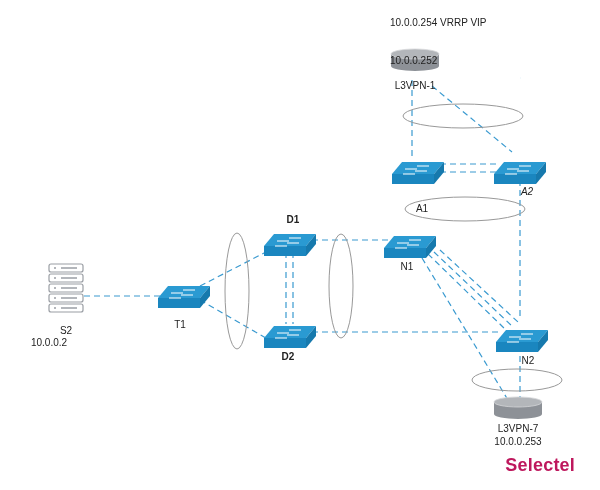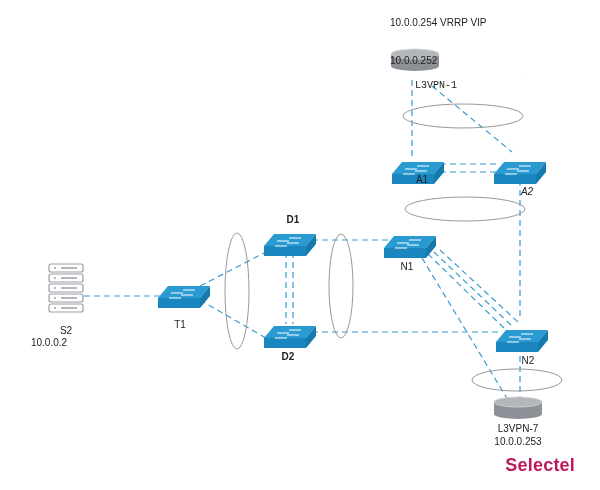--- a/index.html
+++ b/index.html
@@ -130,23 +130,23 @@
       <g>
         <rect x="494" y="402" width="48" height="12" fill="#8d9197"></rect>
         <ellipse cx="518" cy="414" rx="24" ry="5" fill="#8d9197"></ellipse>
         <ellipse cx="518" cy="402" rx="24" ry="5" fill="#b3b6ba" stroke="#d5d7d9" stroke-width="0.8"></ellipse>
       </g>
     </g>
 </svg>
 
 <div class="lbl" style="left:390px;top:17px;">10.0.0.254 VRRP VIP</div>
 <div class="lbl" style="left:390px;top:35px;margin-top:20px;">10.0.0.252</div>
-<div class="lbl center" style="left:436px;top:80px;font-family:Liberation Mono, monospace;">L3VPN-1</div>
+<div class="lbl center" style="left:415px;top:80px;">L3VPN-1</div>
 
-<div class="lbl center" style="left:422px;top:174px;">A1</div>
+<div class="lbl center" style="left:422px;top:203px;">A1</div>
 <div class="lbl center" style="left:527px;top:186px;font-style:italic;">A2</div>
 <div class="lbl small center" style="left:293px;top:214px;">D1</div>
 <div class="lbl small center" style="left:288px;top:351px;">D2</div>
 <div class="lbl center" style="left:407px;top:261px;">N1</div>
 <div class="lbl center" style="left:528px;top:355px;">N2</div>
 <div class="lbl center" style="left:180px;top:311px;margin-top:8px;">T1</div>
 <div class="lbl center" style="left:66px;top:325px;">S2</div>
 <div class="lbl center" style="left:49px;top:337px;">10.0.0.2</div>
 <div class="lbl center" style="left:518px;top:423px;">L3VPN-7</div>
 <div class="lbl center" style="left:518px;top:436px;">10.0.0.253</div>

